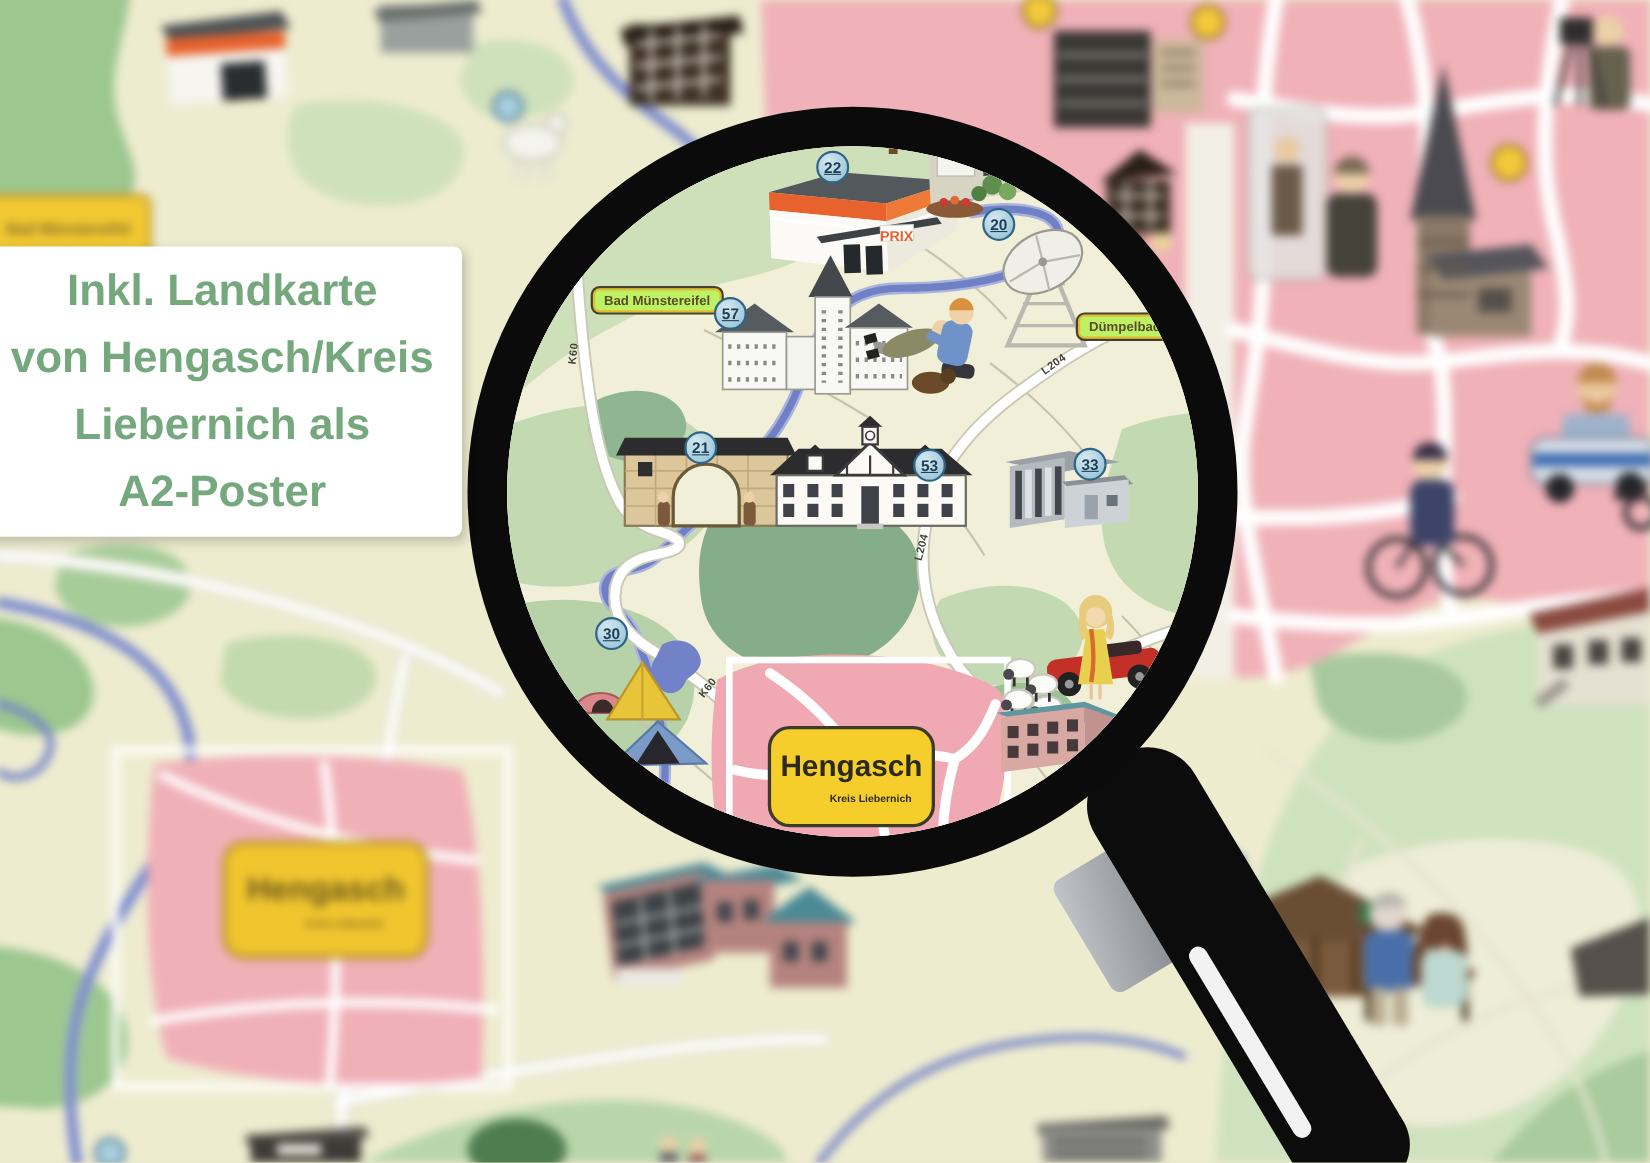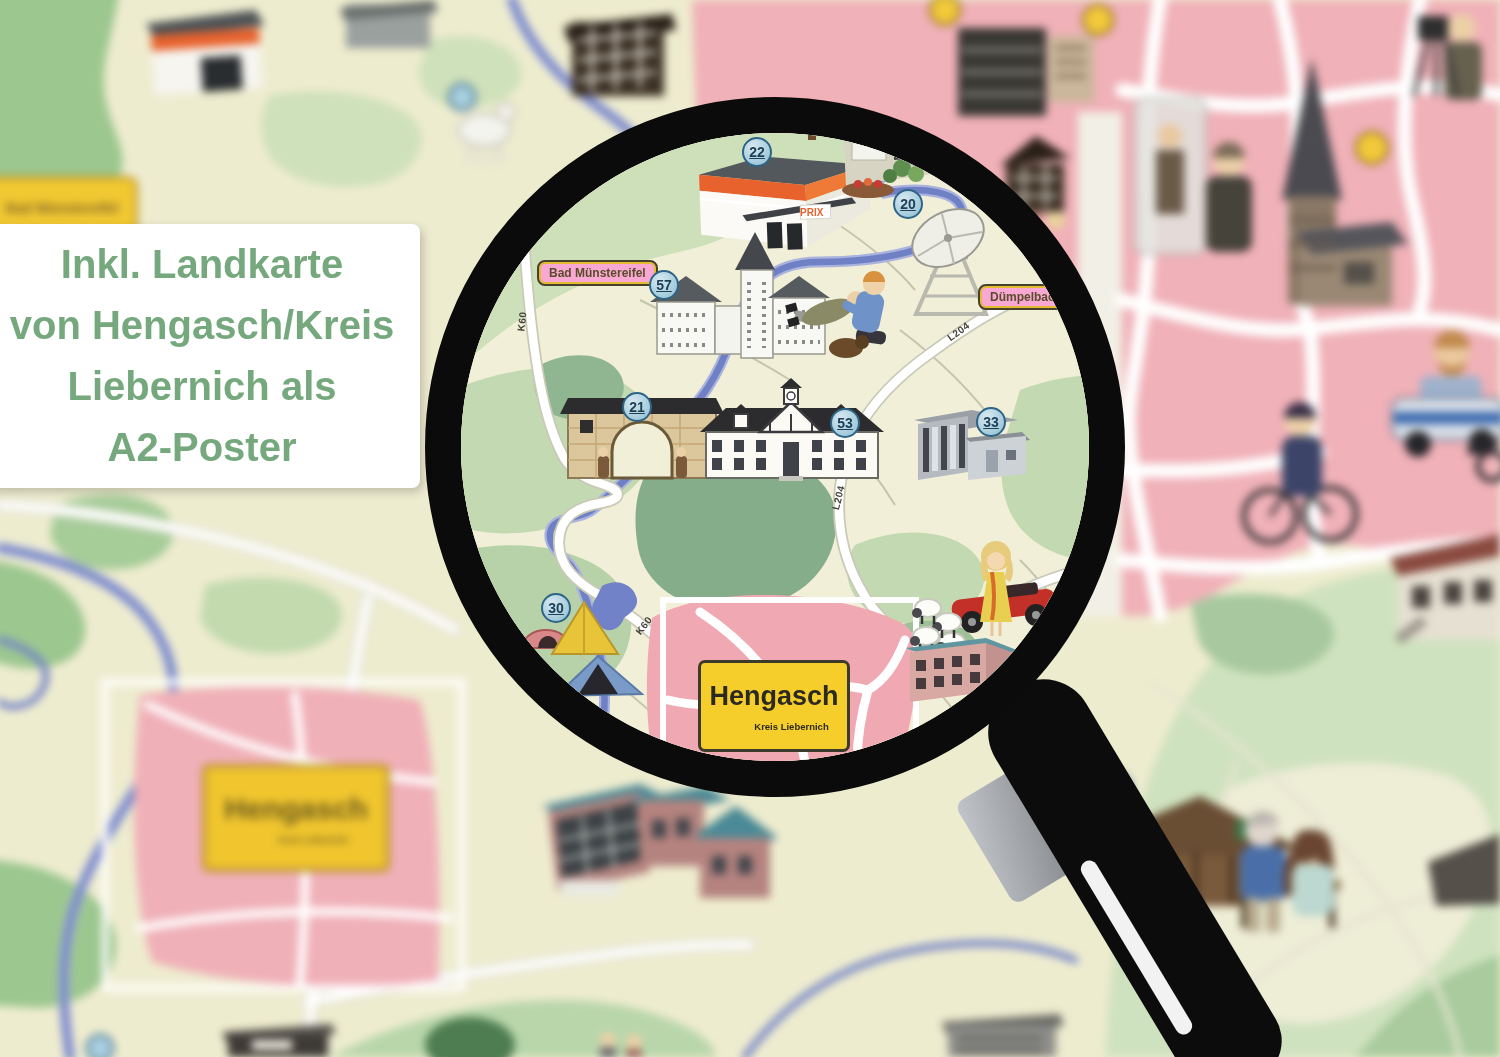--- a/index.html
+++ b/index.html
@@ -20,41 +20,41 @@
   .collar{position:absolute;left:975px;top:762px;width:132px;height:118px;z-index:4;
           background:linear-gradient(105deg,#c2c6ca 0%,#8e9297 55%,#6f7378 100%);
           transform:rotate(-31deg);border-radius:10px;}
   .handle{position:absolute;left:962px;top:688px;width:106px;height:460px;z-index:5;
           transform:rotate(-31deg);transform-origin:50% 0;}
   .handle-bar{position:absolute;left:0;top:0;width:106px;height:460px;background:#0c0c0c;
           border-radius:50px 50px 42px 42px;}
   .handle-stripe{position:absolute;left:15px;top:185px;width:17px;height:200px;background:#ffffff;
           border-radius:9px;opacity:.95;}
   
-  .ylabel{position:absolute;background:#f9a8d4;border:2px solid #46412c;border-radius:8px;
+  .ylabel{position:absolute;background:#bef264;border:2px solid #46412c;border-radius:8px;
           padding:4px 10px;font-weight:700;font-size:12px;color:#5a4c28;white-space:nowrap;
           box-shadow:inset 0 0 0 2px #e4ba2e;}
   .marker{position:absolute;width:30px;height:30px;border-radius:50%;
           background:radial-gradient(circle at 35% 30%,#d6e8f0,#a3cbdc 70%,#8fbcd0);
           border:2px solid #2e6486;color:#1d4056;font-weight:700;font-size:14px;
           display:flex;align-items:center;justify-content:center;box-sizing:border-box;text-decoration:underline;}
   .roadlabel{position:absolute;font-weight:700;font-size:10px;color:#45443a;letter-spacing:.5px;}
-  .townsign{position:absolute;background:#f6ce2b;border:3px solid #3c3a2a;border-radius:7px;
+  .townsign{position:absolute;background:#f6ce2b;border:3px solid #3c3a2a;border-radius:20px;
           display:flex;flex-direction:column;align-items:center;justify-content:center;gap:9px;
           box-sizing:border-box;}
   .townsign .name{font-weight:700;font-size:27px;color:#2c2a20;}
   .townsign .district{font-weight:700;font-size:9.5px;color:#2c2a20;padding-left:35px;}
   .bgsign{background:#f0c52e;border:4px solid #b8932a;}
   .bgsign .name{font-size:30px;color:#6b5a1e;}
   .bgsign .district{font-size:9px;color:#6b5a1e;}
   .partial-label{position:absolute;left:-14px;top:176px;width:146px;height:58px;background:#f2c832;
           border:3px solid #b8932a;border-radius:10px;display:flex;align-items:center;
           justify-content:center;font-weight:700;font-size:14px;color:#7a6428;overflow:hidden;}
   .prix{position:absolute;left:800px;top:207px;width:18px;text-align:center;font-weight:700;
-          font-size:10px;color:#e8622d;}
+          font-size:13px;color:#e8622d;}
 </style>
 </head>
 <body>
 
 <div class="stage">
 
   <div class="blur">
     <svg width="1530" height="1087" viewBox="-15 -15 1530 1087" style="position:absolute;left:-15px;top:-15px">
       <rect x="-15" y="-15" width="1530" height="1087" fill="#eeeccf"></rect>
 
@@ -515,21 +515,21 @@
         <div class="name">Hengasch</div>
         <div class="district">Kreis Liebernich</div>
       </div>
 
       <div class="marker" style="left:742px;top:137px">22</div>
       <div class="marker" style="left:893px;top:189px">20</div>
       <div class="marker" style="left:649px;top:270px">57</div>
       <div class="marker" style="left:622px;top:392px">21</div>
       <div class="marker" style="left:830px;top:408px">53</div>
       <div class="marker" style="left:976px;top:407px">33</div>
-      <div class="marker" style="left:541px;top:593px">30</div>
+      <div class="marker" style="left:541px;top:561px">30</div>
 
       <div class="roadlabel" style="left:512px;top:316px;transform:rotate(-83deg)">K60</div>
       <div class="roadlabel" style="left:946px;top:326px;transform:rotate(-36deg)">L204</div>
       <div class="roadlabel" style="left:826px;top:492px;transform:rotate(-76deg)">L204</div>
       <div class="roadlabel" style="left:634px;top:620px;transform:rotate(-52deg)">K60</div>
 
       <div class="prix">PRIX</div>
     </div>
   </div>
 

